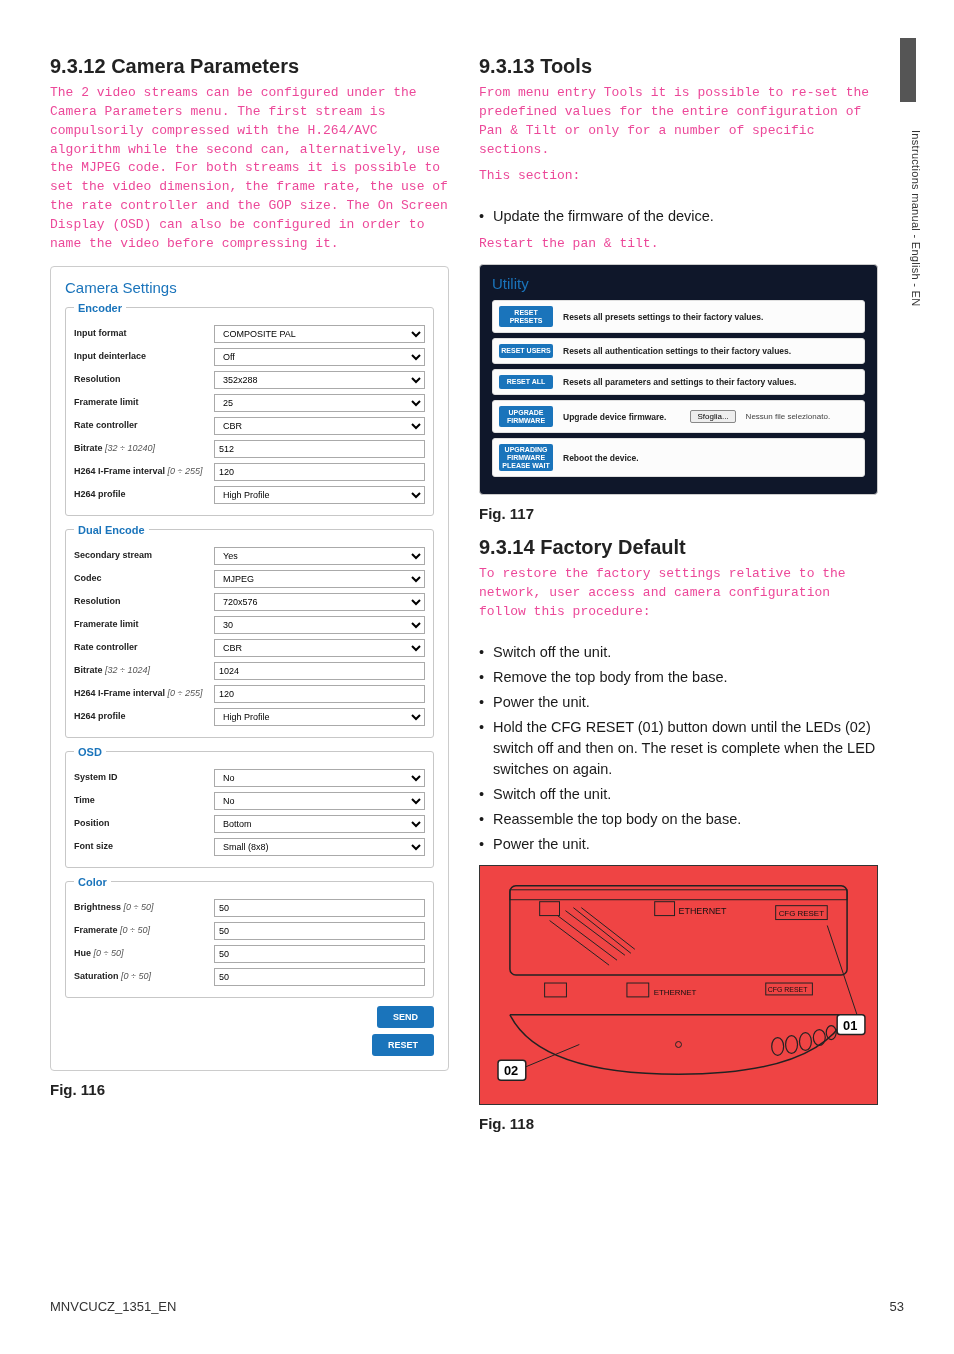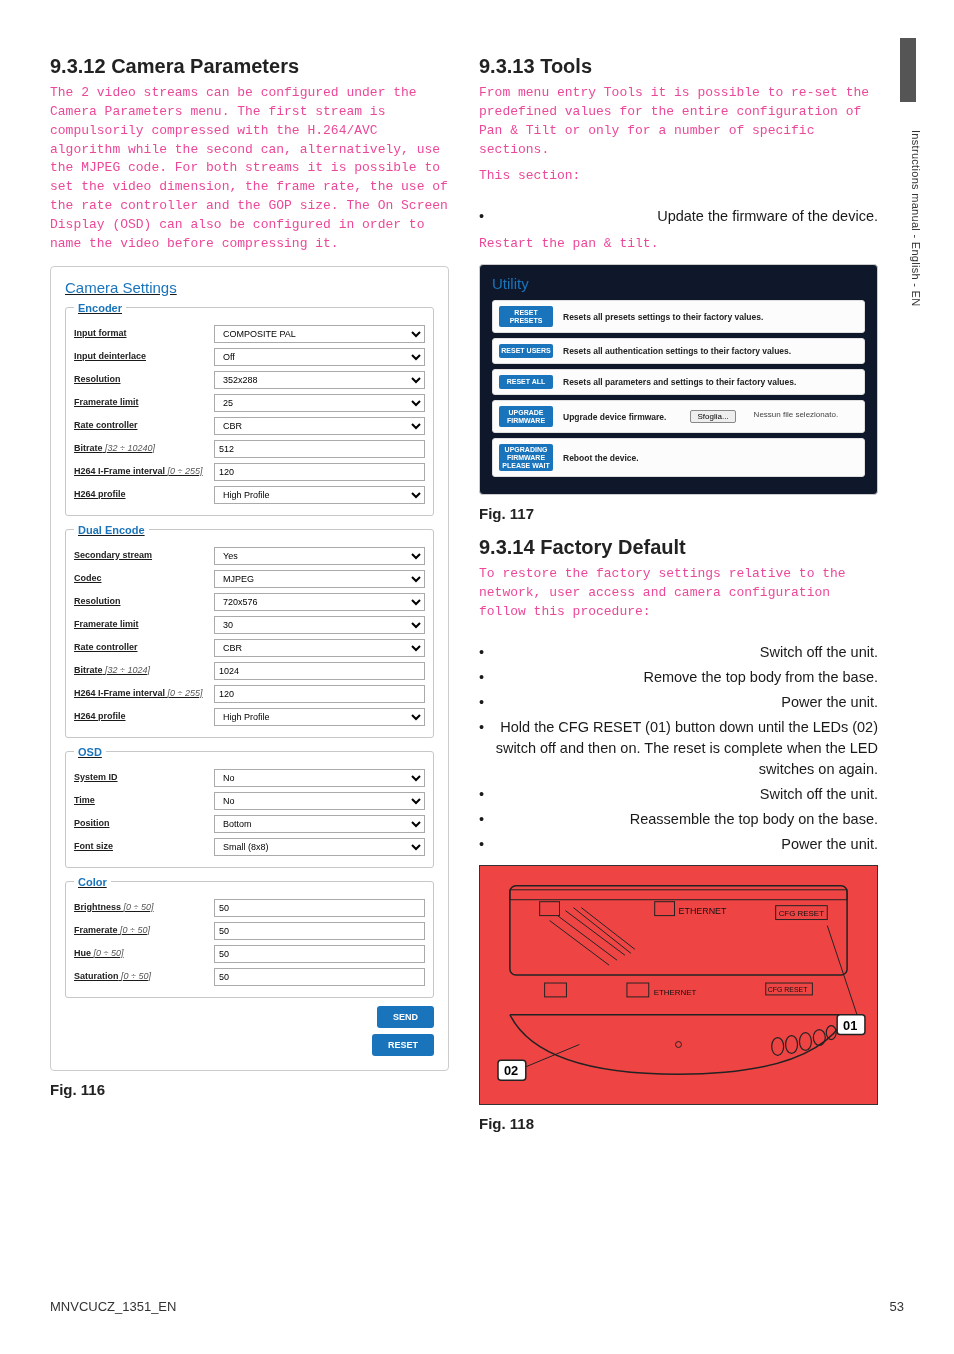--- a/index.html
+++ b/index.html
@@ -23,21 +23,21 @@
     margin-bottom: 6px;
     color: #222;
   }
   .para {
     font-size: 13px;
     line-height: 1.45;
     margin-bottom: 8px;
     color: #ec4899;
     font-family: Liberation Mono, monospace;
   }
-  .bullets { margin: 20px 0 8px 0; text-align: right; }
+  .bullets { margin: 20px 0 8px 0; }
   .bullets li {
     list-style: none;
     font-size: 14.5px;
     line-height: 1.45;
     margin-bottom: 4px;
     padding-left: 14px;
     position: relative;
   }
   .bullets li:before {
     content: "•";
@@ -52,21 +52,20 @@
     color: #222;
   }
   
   .panel {
     border: 1px solid #ccc;
     border-radius: 4px;
     background: #fff;
     padding: 12px 14px 14px 14px;
     margin-top: 12px;
     font-family: Arial, sans-serif;
-    text-decoration: underline;
   }
   .panel-title {
     color: #1a74bb;
     font-size: 15px;
     margin-bottom: 6px;
   }
   fieldset.group {
     border: 1px solid #c7c7c7;
     border-radius: 3px;
     padding: 6px 8px 8px 8px;
@@ -155,22 +154,22 @@
   }
   .ubtn.tall { padding: 2px 2px; }
   .udesc {
     font-size: 8.5px;
     font-weight: 700;
     color: #222;
   }
   .ufile {
     margin-left: 14px;
     display: inline-flex;
-    align-items: flex-start;
-    gap: 18px;
+    align-items: center;
+    gap: 10px;
   }
   .ufile button {
     font-size: 8px;
     padding: 1px 6px;
     border: 1px solid #888;
     background: #eee;
     border-radius: 2px;
   }
   .ufile span { font-size: 8px; color: #444; }
   

